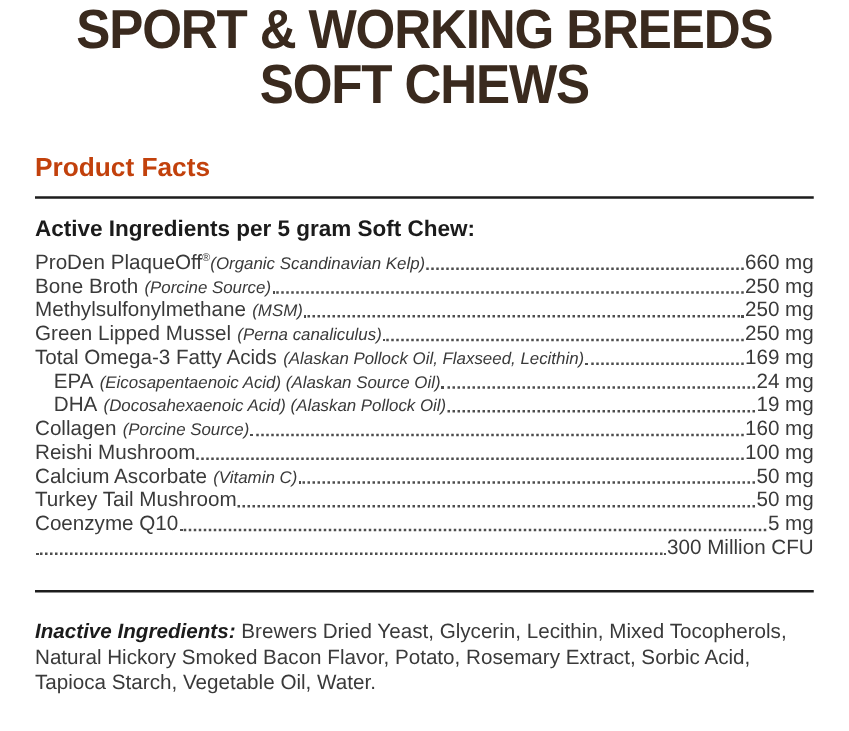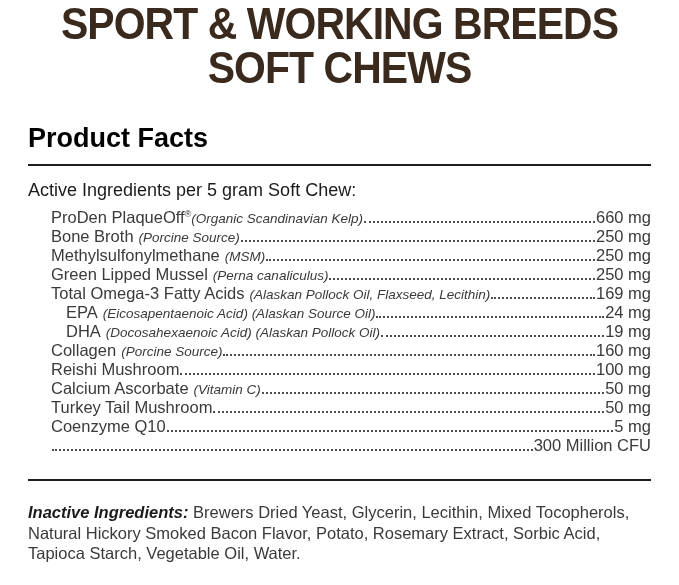--- a/index.html
+++ b/index.html
@@ -19,46 +19,45 @@
     line-height: 44px;
     letter-spacing: -1px;
     transform: scaleX(0.93);
     transform-origin: 50% 0;
   }
   .content {
     margin: 0 28px;
   }
   .pf-title {
     margin-top: 33px;
-    font-size: 27px;
+    font-size: 21px;
     font-weight: bold;
-    color: #000000;
+    color: #c2410c;
   }
   .rule {
     border: none;
     border-top: 2px solid #1d1d1d;
     margin: 10px 0 0 0;
   }
   .active-heading {
     margin-top: 14px;
     font-size: 18px;
-    font-weight: normal;
+    font-weight: bold;
     color: #1b1b1b;
   }
   .rows {
     margin-top: 7px;
   }
   .row {
     display: flex;
     align-items: flex-start;
     height: 19px;
     font-size: 16.5px;
     color: #3a3a3a;
     white-space: nowrap;
-    margin-left: 23px;
   }
   .row.indent { padding-left: 15px; }
   .name { flex: none; }
   .name sup {
     font-size: 9px;
     vertical-align: super;
     line-height: 0;
   }
   .qual {
     font-style: italic;

